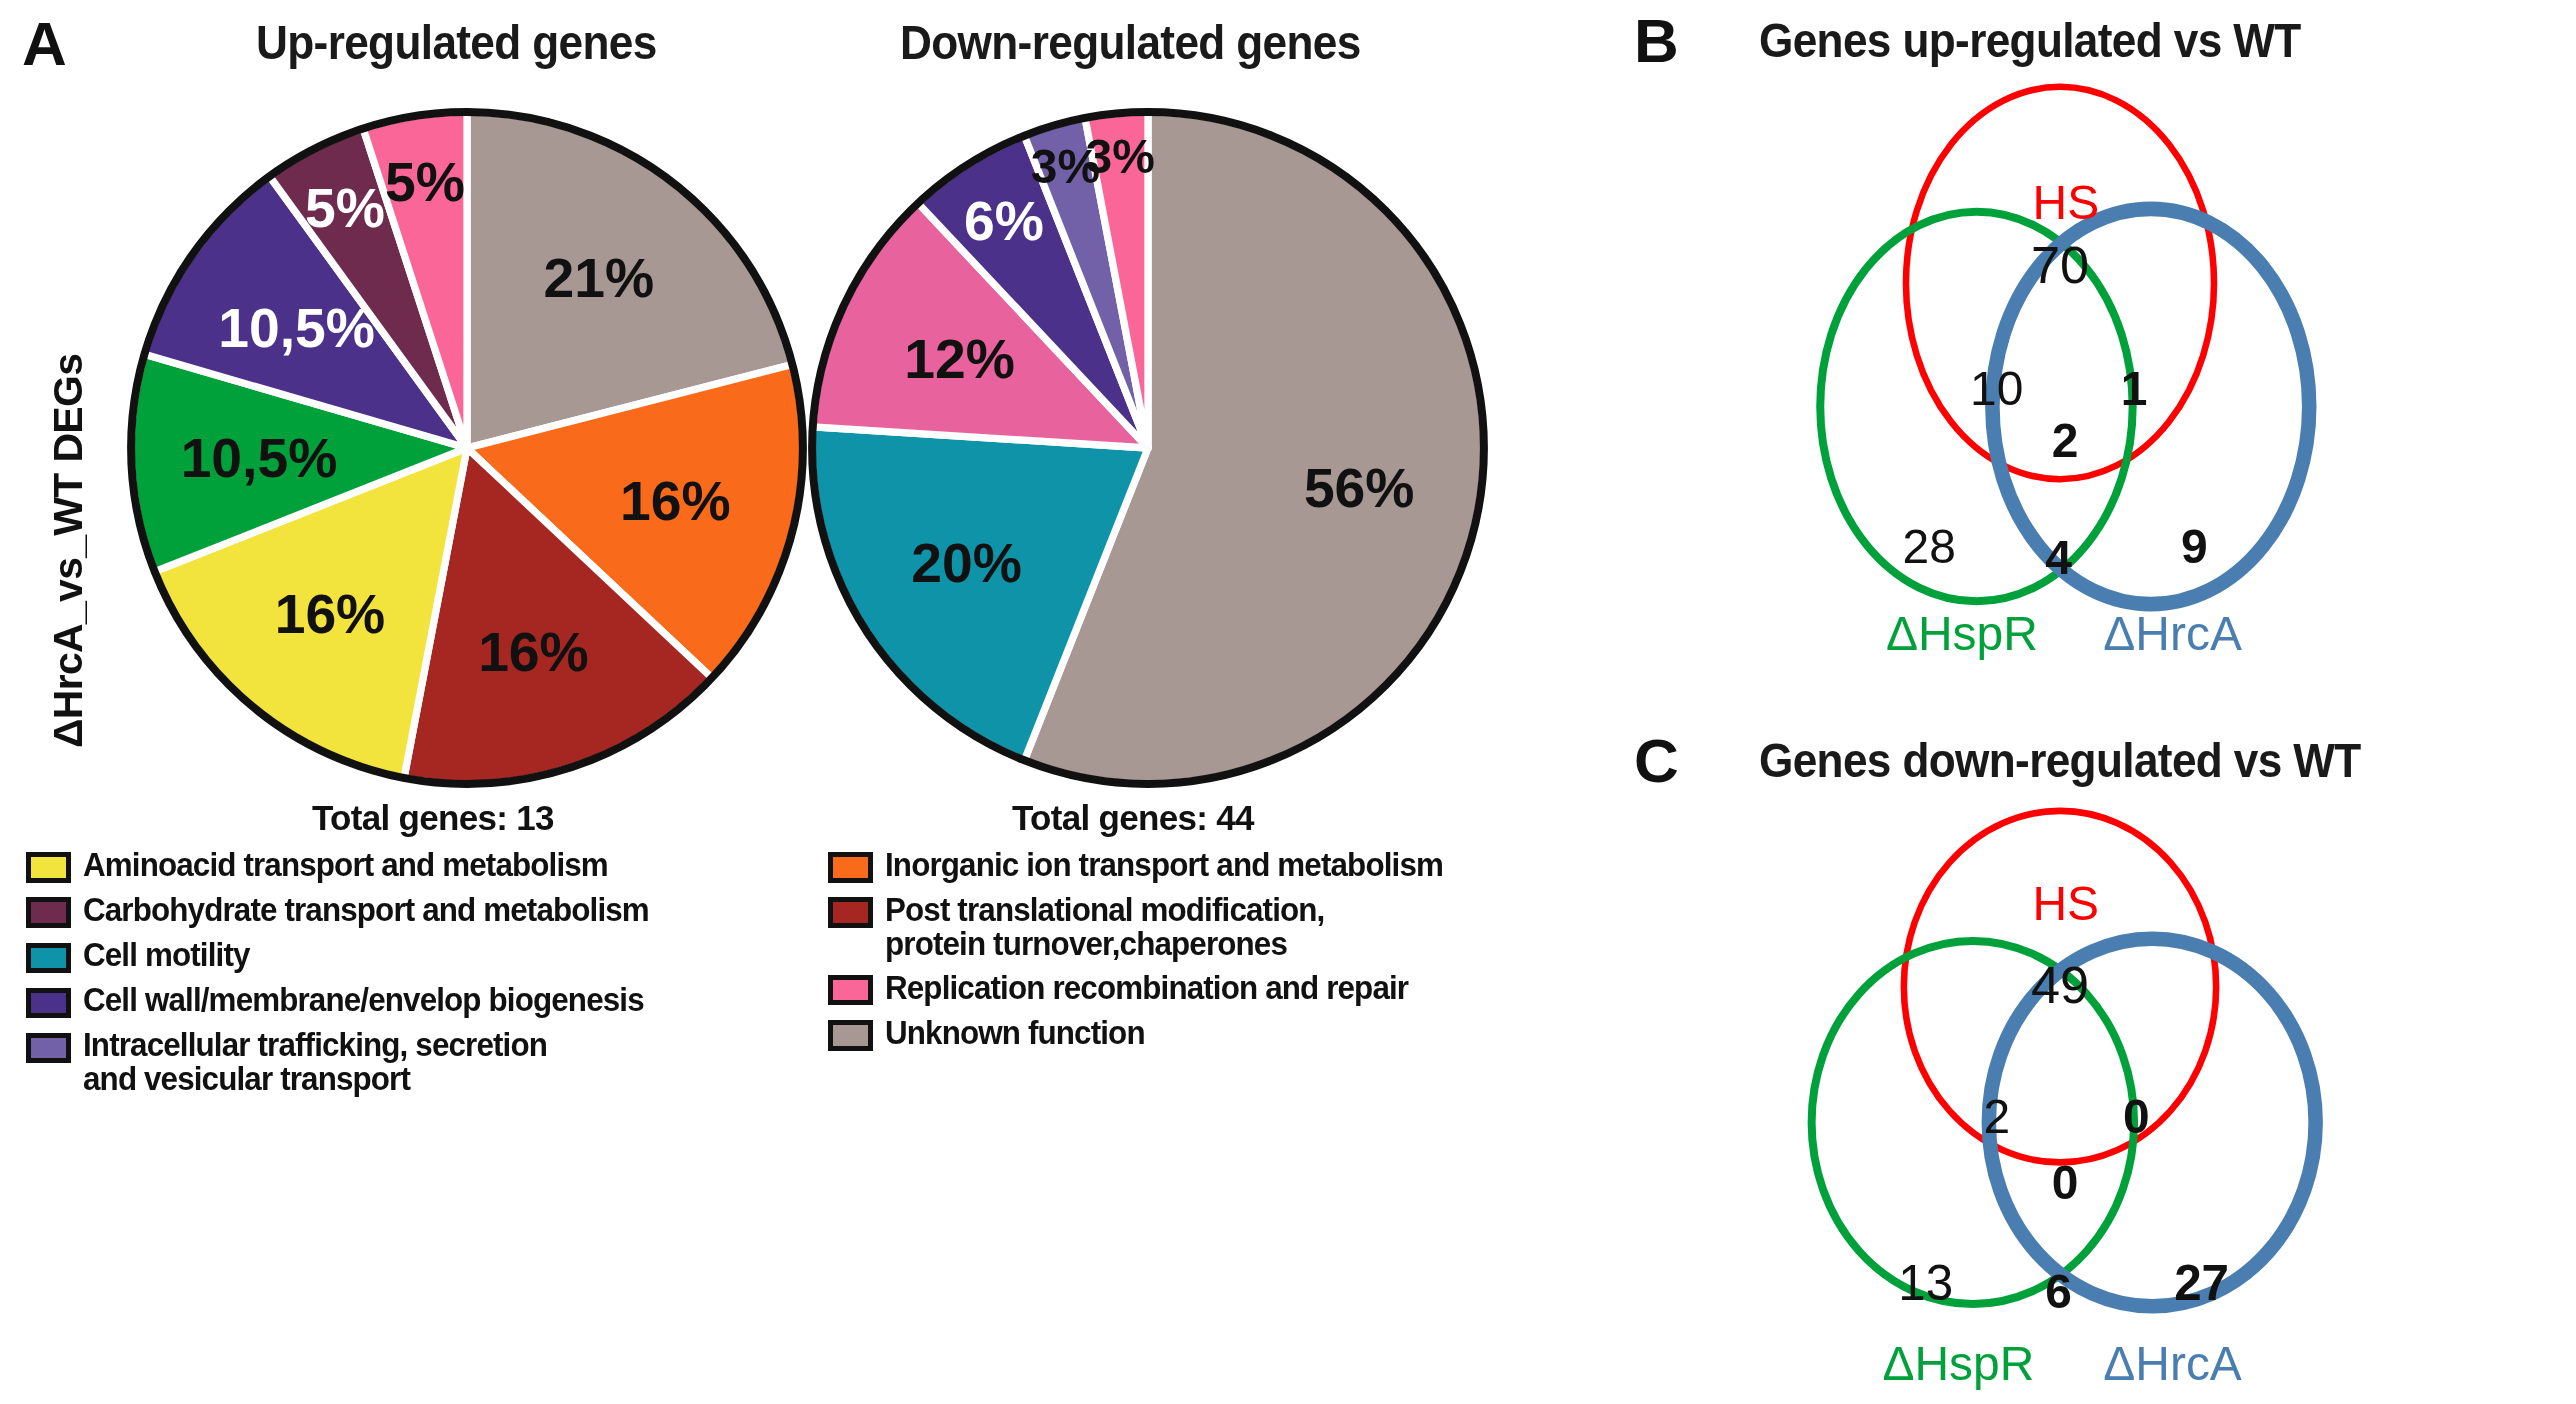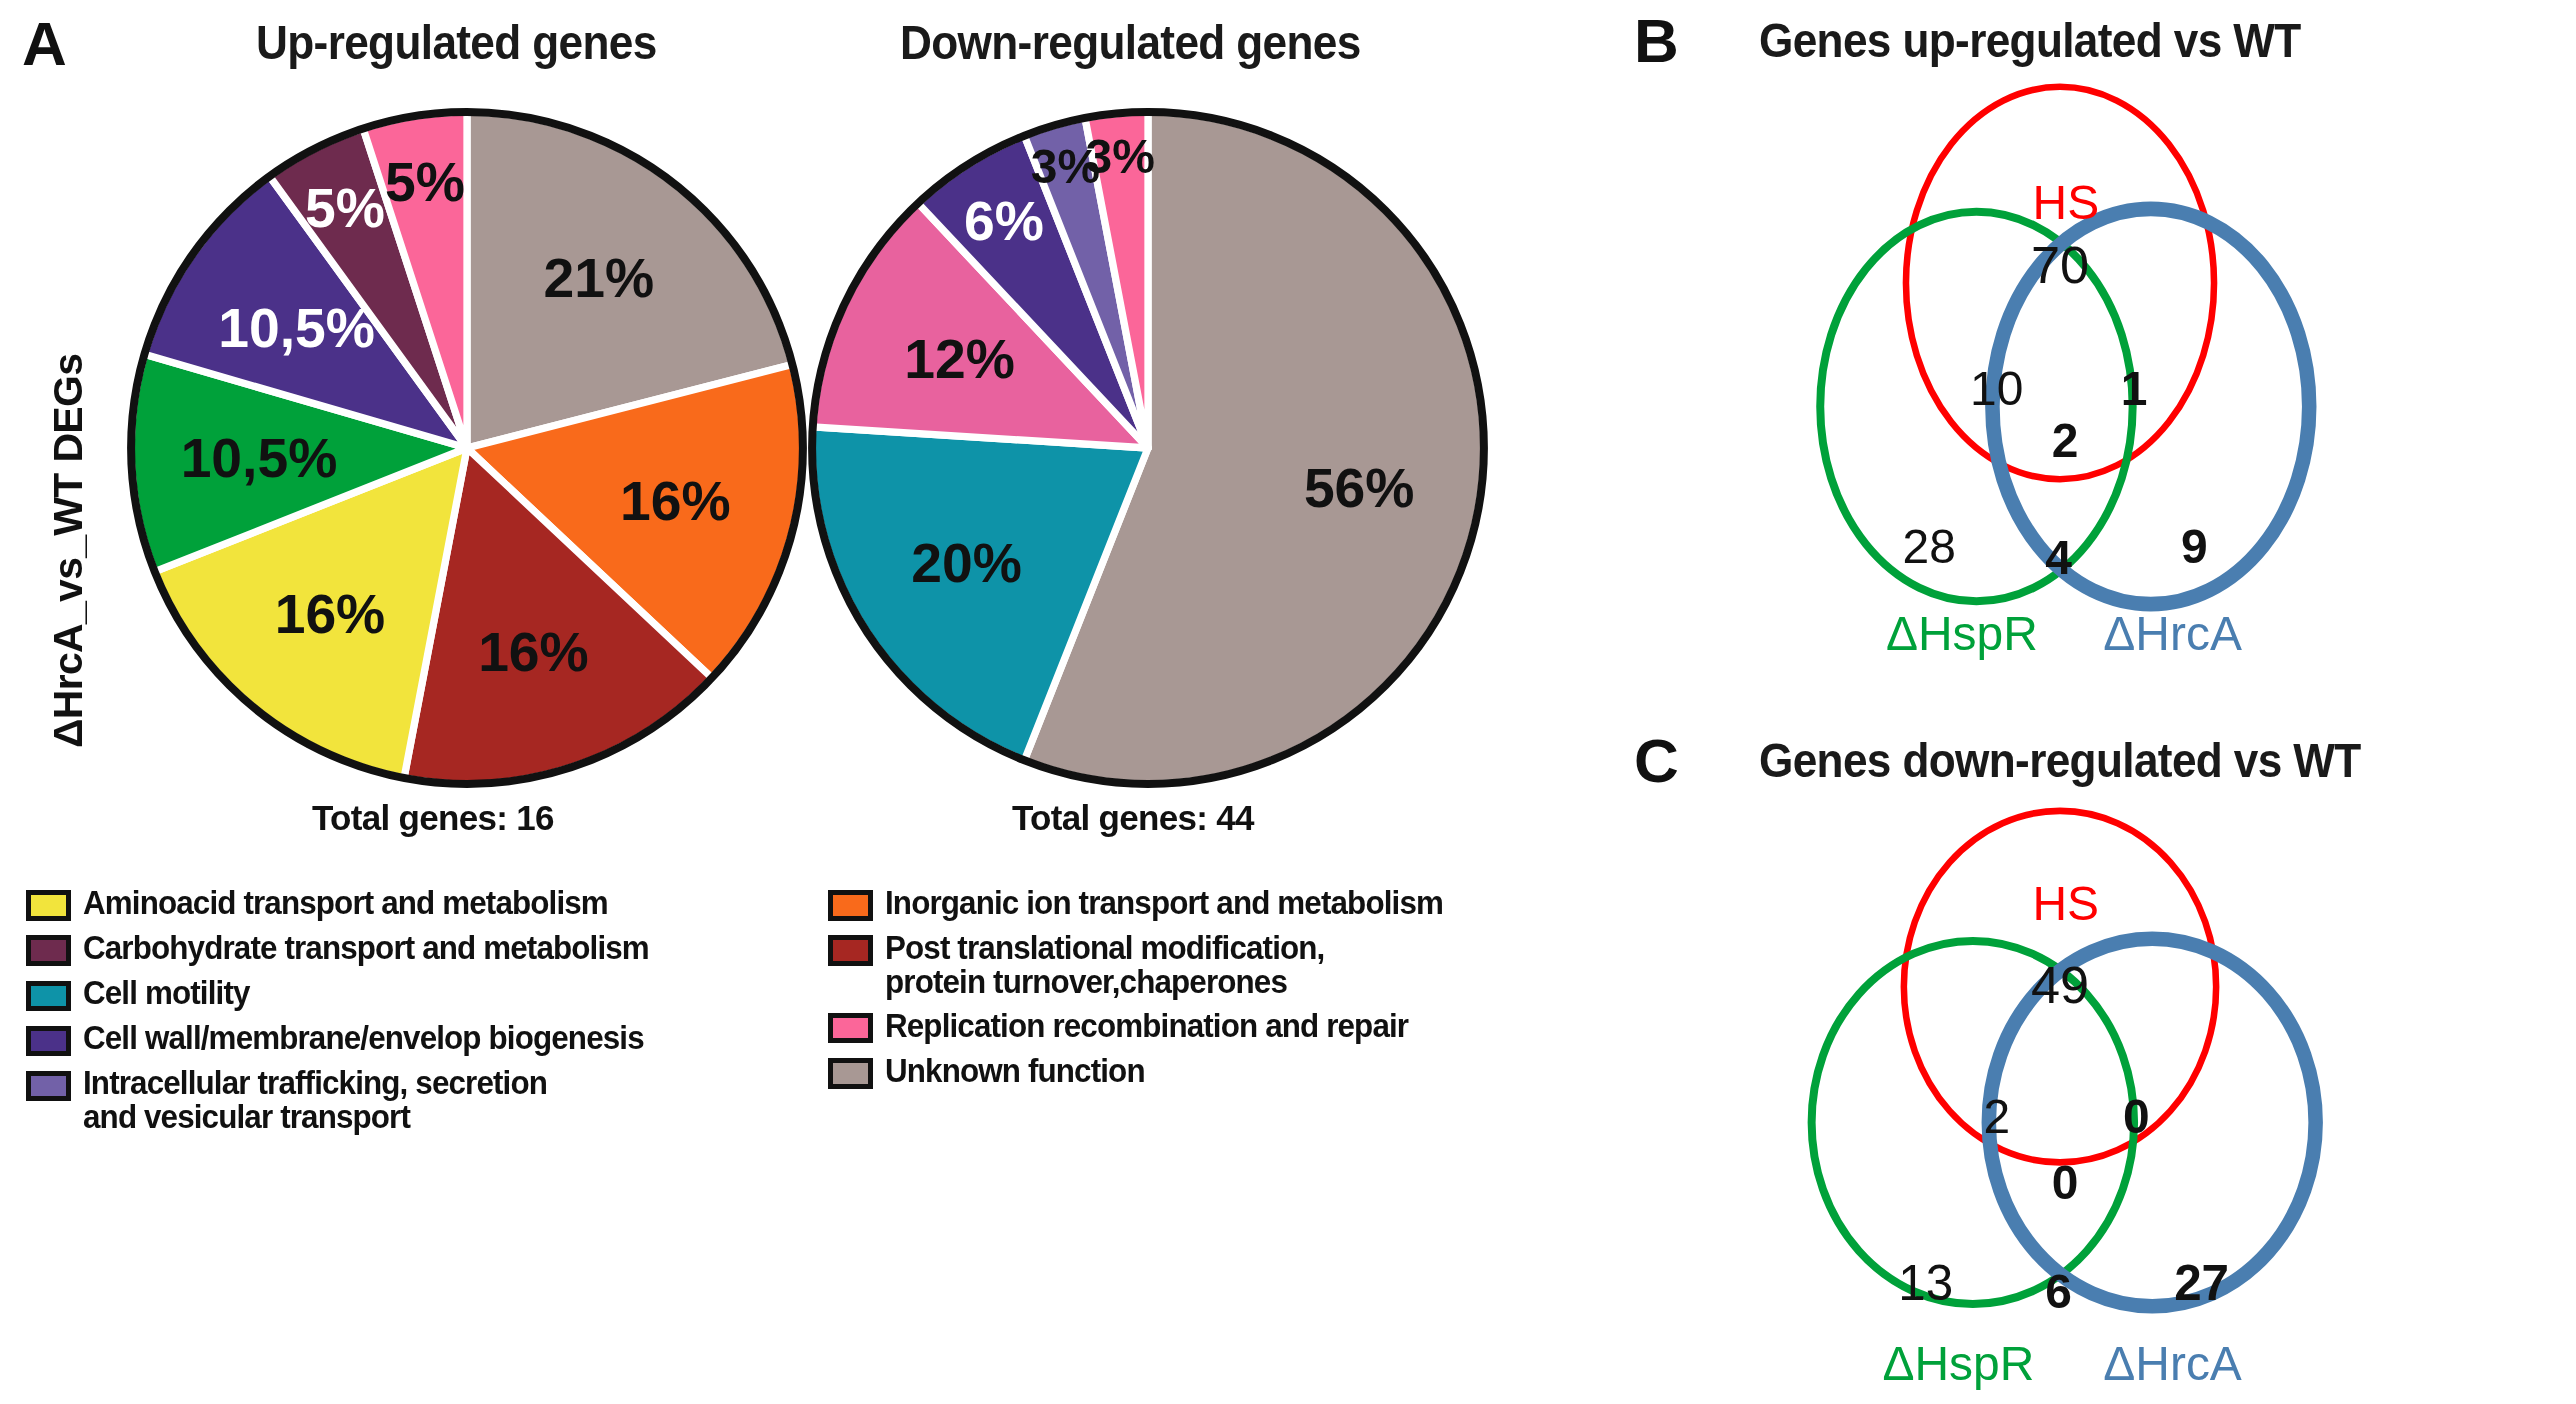--- a/index.html
+++ b/index.html
@@ -71,42 +71,42 @@
       <text x="661.2243576241121" y="272.36696594075585" text-anchor="middle" font-size="76" font-weight="bold" font-family="&quot;Liberation Sans&quot;, sans-serif" fill="#111111" class="slice-label">21%</text>
       <text x="766.3906690825137" y="579.5326258369042" text-anchor="middle" font-size="76" font-weight="bold" font-family="&quot;Liberation Sans&quot;, sans-serif" fill="#111111" class="slice-label">16%</text>
       <text x="571.3701448967845" y="787.208390738151" text-anchor="middle" font-size="76" font-weight="bold" font-family="&quot;Liberation Sans&quot;, sans-serif" fill="#111111" class="slice-label">16%</text>
       <text x="291.52647471110754" y="733.8253556239454" text-anchor="middle" font-size="76" font-weight="bold" font-family="&quot;Liberation Sans&quot;, sans-serif" fill="#111111" class="slice-label">16%</text>
       <text x="193.87798421589332" y="519.49317174127" text-anchor="middle" font-size="76" font-weight="bold" font-family="&quot;Liberation Sans&quot;, sans-serif" fill="#111111" class="slice-label">10,5%</text>
       <text x="245.6491949407762" y="341.29549560472344" text-anchor="middle" font-size="76" font-weight="bold" font-family="&quot;Liberation Sans&quot;, sans-serif" fill="#FFFFFF" class="slice-label">10,5%</text>
       <text x="312.20511129626345" y="176.68398865997926" text-anchor="middle" font-size="76" font-weight="bold" font-family="&quot;Liberation Sans&quot;, sans-serif" fill="#FFFFFF" class="slice-label">5%</text>
       <text x="422.18182172113063" y="140.9503893160371" text-anchor="middle" font-size="76" font-weight="bold" font-family="&quot;Liberation Sans&quot;, sans-serif" fill="#111111" class="slice-label">5%</text>
     </svg>
 </div>
-<div class="total-genes" style="left:312px;top:798px;">Total genes: 16</div>
+<div class="total-genes" style="left:312px;top:798px;">Total genes: 13</div>
 
 <div class="pie-wrap" style="left:799px;top:99px;width:698px;height:698px;">
   <svg id="pie1" width="698" height="698" viewBox="0 0 960 960">
       <path d="M 480 480 L 480 18 A 462 462 0 1 1 309.9264566596787 909.5567364803721 Z" fill="#A89894" stroke="#FFFFFF" stroke-width="10" stroke-linejoin="round"></path>
       <path d="M 480 480 L 309.9264566596787 909.5567364803721 A 462 462 0 0 1 18.91165146613855 450.99077997745724 Z" fill="#0E93A8" stroke="#FFFFFF" stroke-width="10" stroke-linejoin="round"></path>
       <path d="M 480 480 L 18.91165146613855 450.99077997745724 A 462 462 0 0 1 163.7392370609457 143.21649413130797 Z" fill="#E8629E" stroke="#FFFFFF" stroke-width="10" stroke-linejoin="round"></path>
       <path d="M 480 480 L 163.7392370609457 143.21649413130797 A 462 462 0 0 1 309.9264566596788 50.443263519627806 Z" fill="#4B3189" stroke="#FFFFFF" stroke-width="10" stroke-linejoin="round"></path>
       <path d="M 480 480 L 309.9264566596788 50.443263519627806 A 462 462 0 0 1 393.4298326613948 26.18329016334593 Z" fill="#7261A8" stroke="#FFFFFF" stroke-width="10" stroke-linejoin="round"></path>
       <path d="M 480 480 L 393.4298326613948 26.18329016334593 A 462 462 0 0 1 479.99999999999994 18 Z" fill="#FB6699" stroke="#FFFFFF" stroke-width="10" stroke-linejoin="round"></path>
       <circle cx="480" cy="480" r="462" fill="none" stroke="#111111" stroke-width="11"></circle>
       <text x="770.4426942954586" y="561.4049070967071" text-anchor="middle" font-size="76" font-weight="bold" font-family="&quot;Liberation Sans&quot;, sans-serif" fill="#111111" class="slice-label">56%</text>
       <text x="230.3491189875641" y="664.4332667393896" text-anchor="middle" font-size="76" font-weight="bold" font-family="&quot;Liberation Sans&quot;, sans-serif" fill="#111111" class="slice-label">20%</text>
       <text x="220.82133909163338" y="384.0397797241006" text-anchor="middle" font-size="76" font-weight="bold" font-family="&quot;Liberation Sans&quot;, sans-serif" fill="#111111" class="slice-label">12%</text>
       <text x="281.95841657576295" y="193.9363987344551" text-anchor="middle" font-size="76" font-weight="bold" font-family="&quot;Liberation Sans&quot;, sans-serif" fill="#FFFFFF" class="slice-label">6%</text>
       <text x="366.5733759286908" y="115.5829991511821" text-anchor="middle" font-size="66" font-weight="bold" font-family="&quot;Liberation Sans&quot;, sans-serif" fill="#111111" class="slice-label">3%</text>
       <text x="441.73932413722423" y="101.24432767097181" text-anchor="middle" font-size="66" font-weight="bold" font-family="&quot;Liberation Sans&quot;, sans-serif" fill="#111111" class="slice-label">3%</text>
     </svg>
 </div>
 <div class="total-genes" style="left:1012px;top:798px;">Total genes: 44</div>
 
-<div class="legend" style="left:0;top:886px;width:1584px;height:509px;">
+<div class="legend" style="left:0;top:848px;width:1584px;height:509px;">
   <div class="legend-col" id="legend-left" style="left:26px;top:0;width:785px;">
       <div class="legend-row">
         <div class="swatch" style="background: rgb(242, 228, 60);"></div>
         <div class="legend-text">Aminoacid transport and metabolism</div>
       </div>
       <div class="legend-row">
         <div class="swatch" style="background: rgb(110, 43, 78);"></div>
         <div class="legend-text">Carbohydrate transport and metabolism</div>
       </div>
       <div class="legend-row">

